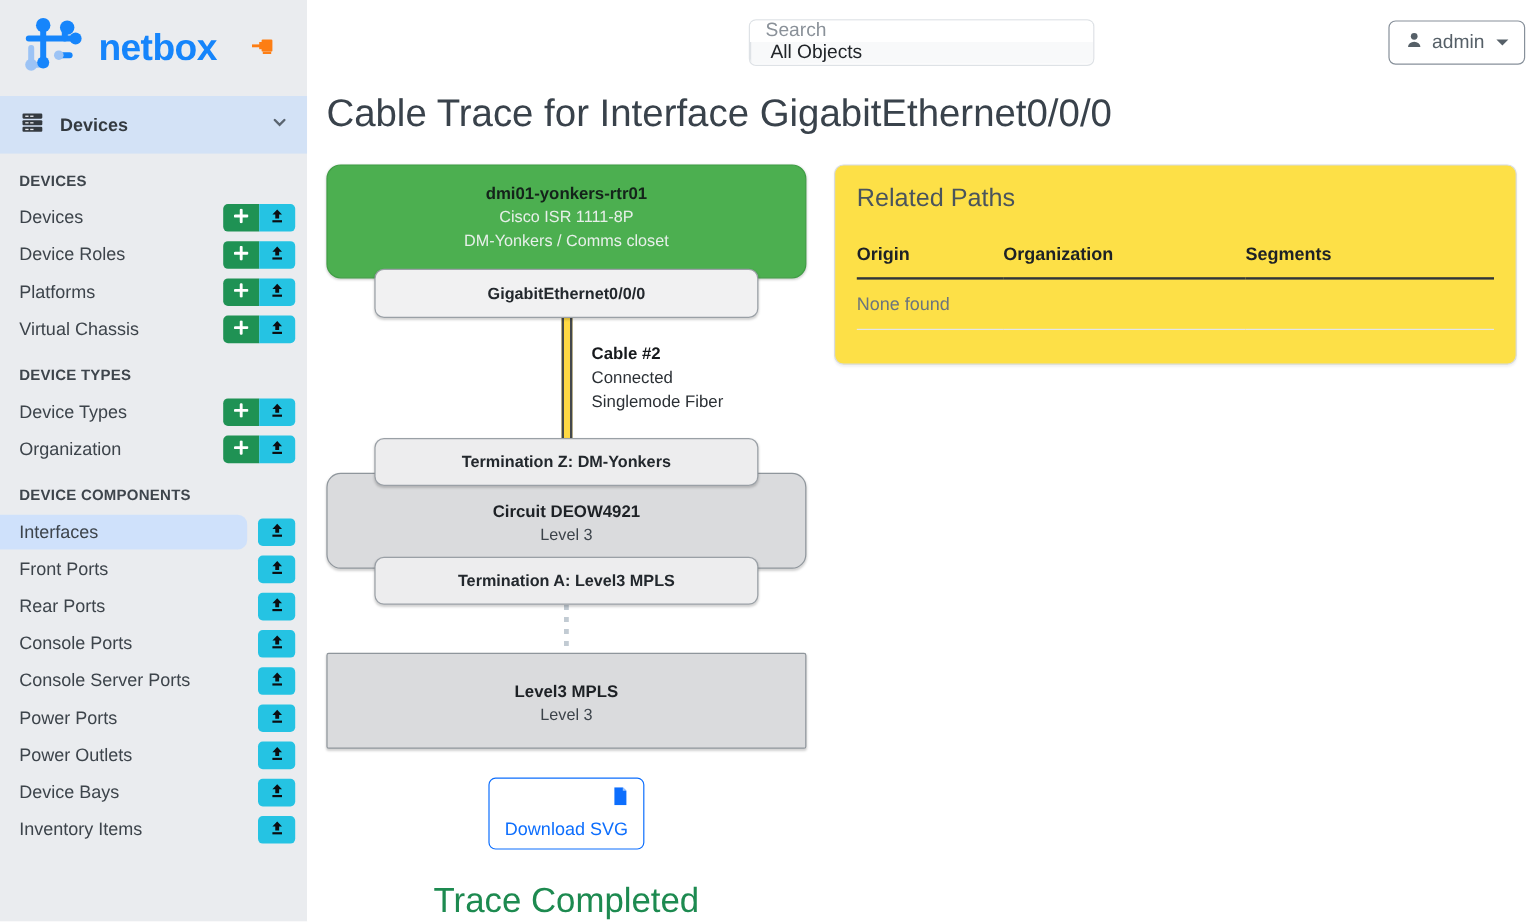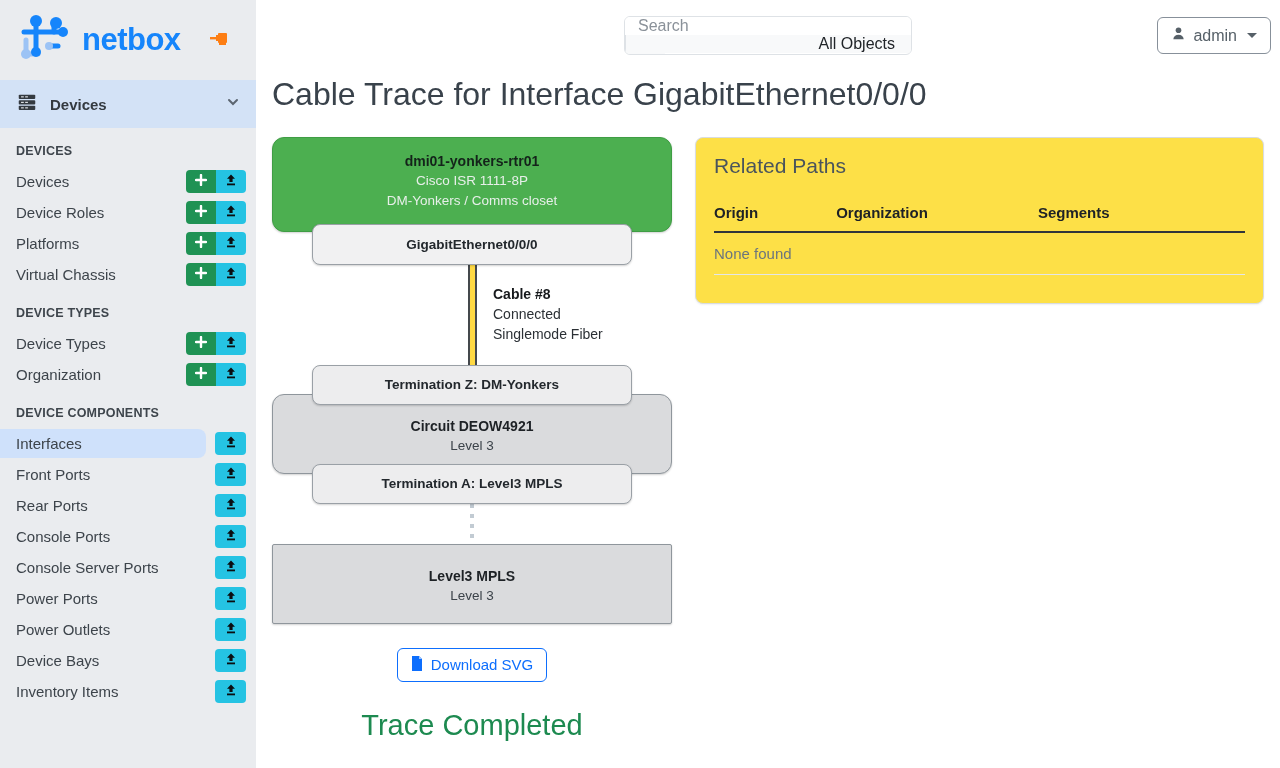--- a/index.html
+++ b/index.html
@@ -25,21 +25,21 @@
   .btn-add { background:#1f9254; border-radius:4px 0 0 4px; }
   .btn-import { background:#25c3e3; border-radius:0 4px 4px 0; }
   .btn-import.solo { border-radius:4px; width:31px; }
 
   
   .right { flex:1; display:flex; flex-direction:column; background:#fff; }
   .topbar { height:70px; position:relative; background:#fff; }
   .search-group { position:absolute; left:50%; top:16px; transform:translateX(-50%); display:flex; height:39px; border:1px solid #dee2e6; border-radius:6px; overflow:hidden; background:#fff;flex-direction:column; }
   .search-input { width:286px; border:none; outline:none; padding:0 13px; font-size:16px; color:#212529; font-family:"Liberation Sans", sans-serif; }
   .search-input::placeholder { color:#8a9199; }
-  .search-scope { background:#f8f9fa; border-left:1px solid #dee2e6; padding:0 16px; display:flex; align-items:center; font-size:16px; color:#212529; cursor:pointer;justify-content:flex-end; }
+  .search-scope { background:#f8f9fa; border-left:1px solid #dee2e6; padding:0 16px; display:flex; align-items:center; font-size:16px; color:#212529; cursor:pointer; }
   .filter-btn { width:40px; background:#f8f9fa; border-left:1px solid #dee2e6; display:flex; align-items:center; justify-content:center; cursor:pointer; }
   .search-btn { width:41px; background:#0d6efd; display:flex; align-items:center; justify-content:center; cursor:pointer; border:none; }
   .user-btn { position:absolute; right:9px; top:17px; height:37px; border:1px solid #87909a; border-radius:6px; background:#fff; display:flex; align-items:center; gap:7px; padding:0 13px; cursor:pointer; color:#566068; font-size:16px; }
   .caret-down { width:0; height:0; border-left:5px solid transparent; border-right:5px solid transparent; border-top:5px solid #566068; margin-left:3px; }
 
   .main { flex:1; padding:0 16px; }
   .page-title { font-size:32px; font-weight:400; color:#39424b; margin:6px 0 24px 0; }
   .content-row { display:flex; gap:23px; align-items:flex-start; }
 
   
@@ -55,21 +55,21 @@
   .cable-name { font-weight:700; color:#16191c; cursor:pointer; }
   .termz-box { left:40px; top:228px; width:320px; height:40px; background:#ededee; border:1px solid #9aa0a6; border-radius:8px; z-index:4; line-height:38px; font-size:13.5px; font-weight:700; color:#23282d; }
   .circuit-box { left:0; top:257px; width:400px; height:80px; background:#dadbdd; border:1px solid #8f969c; border-radius:12px; z-index:3; padding-top:21px; }
   .tbox-title { font-size:14px; font-weight:700; color:#1d2125; line-height:20px; cursor:pointer; }
   .tbox-sub { font-size:13.5px; color:#3c434a; line-height:20px; cursor:pointer; }
   .terma-box { left:40px; top:327px; width:320px; height:40px; background:#ededee; border:1px solid #9aa0a6; border-radius:8px; z-index:4; line-height:38px; font-size:13.5px; font-weight:700; color:#23282d; }
   .dash-line { position:absolute; left:198px; top:367px; width:4px; height:40px; background:repeating-linear-gradient(180deg,#c2cbd3 0 4px,transparent 4px 10px); z-index:1; }
   .provider-box { left:0; top:407px; width:400px; height:80px; background:#dadbdd; border:1px solid #8f969c; border-radius:2px; z-index:3; padding-top:21px; }
 
   .download-wrap { margin-top:24px; text-align:center; }
-  .download-btn { display:inline-flex; align-items:flex-start; gap:8px; border:1px solid #0d6efd; color:#0d6efd; background:#fff; border-radius:6px; padding:7px 13px; font-size:15px; cursor:pointer; font-family:"Liberation Sans", sans-serif; }
+  .download-btn { display:inline-flex; align-items:flex-end; gap:8px; border:1px solid #0d6efd; color:#0d6efd; background:#fff; border-radius:6px; padding:7px 13px; font-size:15px; cursor:pointer; font-family:"Liberation Sans", sans-serif;flex-direction:column; }
   .trace-status { margin-top:27px; text-align:center; font-size:29px; color:#1d8a50; }
 
   
   .paths-card { flex:1; border:1px solid #d8dce0; border-radius:8px; box-shadow:0 1px 2px rgba(0,0,0,.06); padding:16px 18px 28px 18px; background:#fde047; }
   .paths-title { font-size:21px; color:#4a545c; font-weight:400; margin-bottom:20px; }
   .paths-table { width:100%; border-collapse:collapse; }
   .paths-table th { text-align:left; font-size:15px; color:#1d2126; padding:6px 0 10px 0; border-bottom:2px solid #30353a; }
   .paths-table td { font-size:15px; color:#6c757d; padding:12px 0; border-bottom:1px solid #e3e6e9; }
   .col-origin { width:23%; } .col-dest { width:38%; } .col-seg { width:39%; }
 </style>
@@ -421,21 +421,21 @@
             <div class="tbox device-box">
               <div class="device-name">dmi01-yonkers-rtr01</div>
               <div class="device-sub">Cisco ISR 1111-8P</div>
               <div class="device-sub">DM-Yonkers / Comms closet</div>
             </div>
 
             <div class="tbox iface-box">GigabitEthernet0/0/0</div>
 
             <div class="cable-line"></div>
             <div class="cable-text">
-              <div class="cable-name">Cable #8</div>
+              <div class="cable-name">Cable #2</div>
               <div>Connected</div>
               <div>Singlemode Fiber</div>
             </div>
 
             <div class="tbox termz-box">Termination Z: DM-Yonkers</div>
 
             <div class="tbox circuit-box">
               <div class="tbox-title">Circuit DEOW4921</div>
               <div class="tbox-sub">Level 3</div>
             </div>

